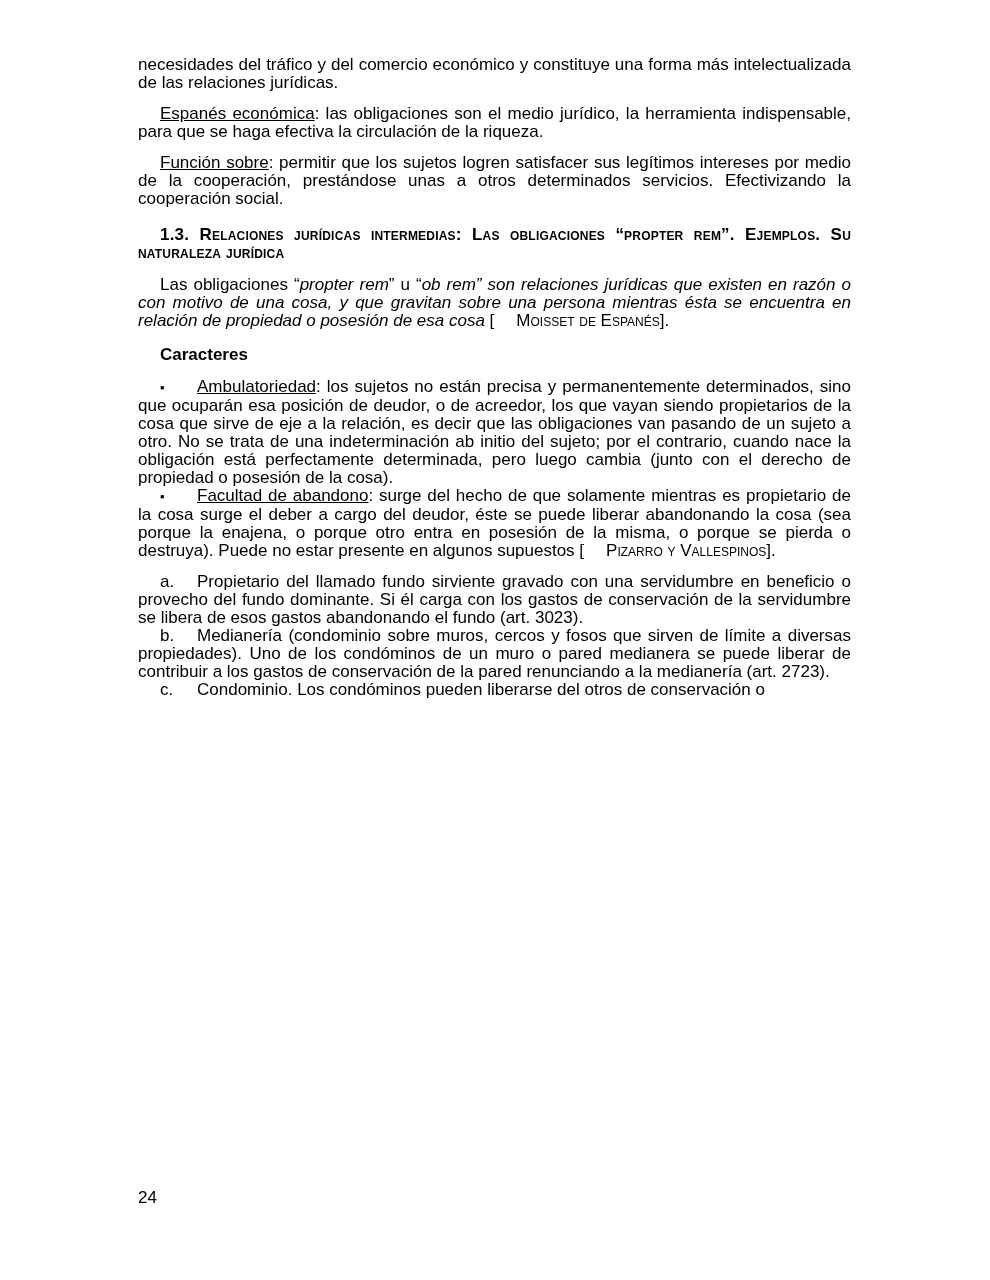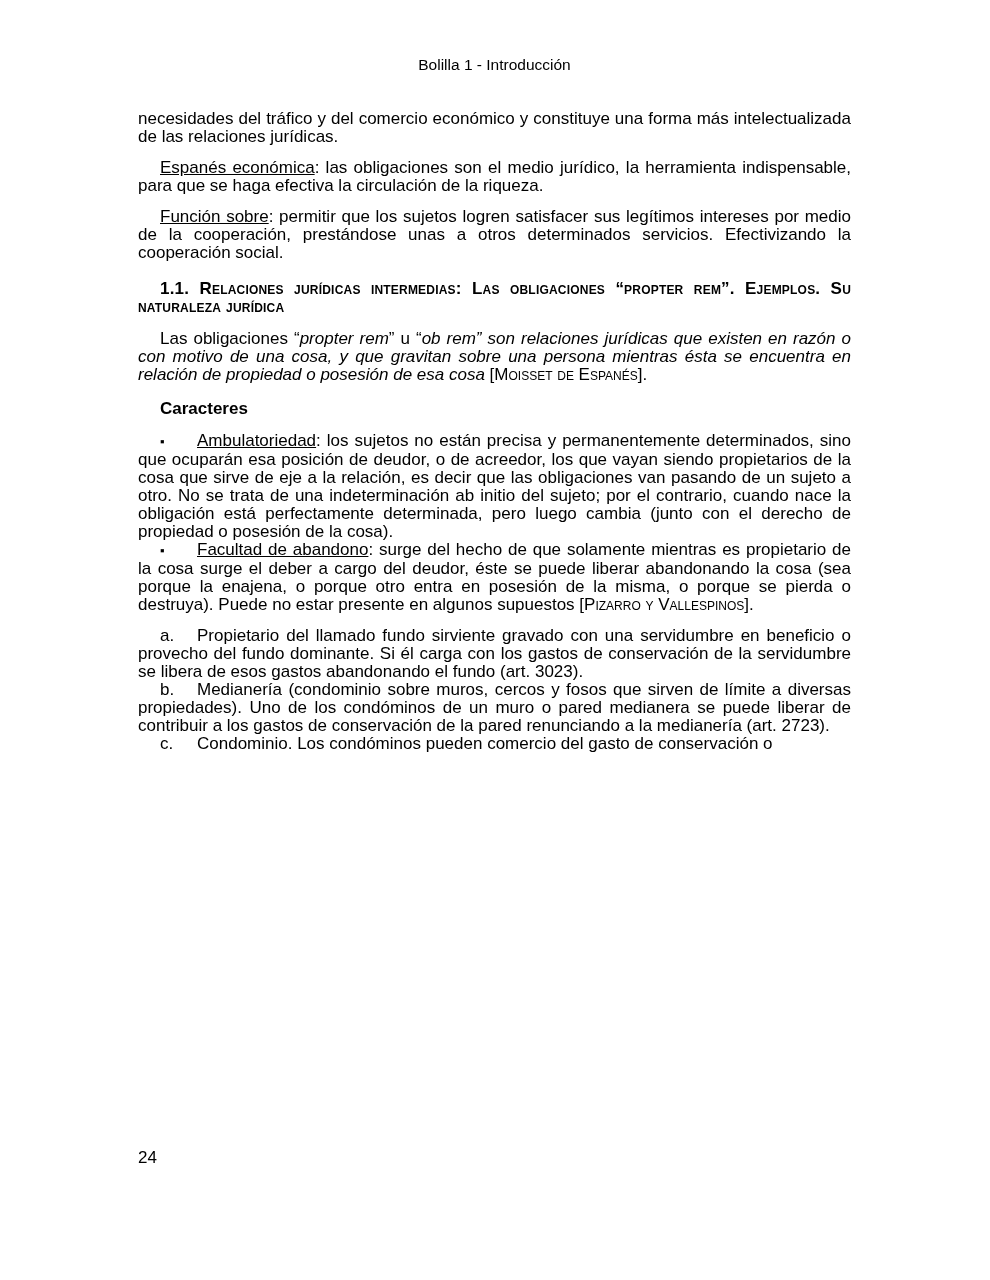--- a/index.html
+++ b/index.html
@@ -31,21 +31,21 @@
   p {
     font-size: 17px;
     line-height: 18px;
     text-align: justify;
     margin: 0 0 13px 0;
   }
   p.indent { text-indent: 22px; }
   p.tight { margin-bottom: 0; }
   .u { text-decoration: underline; }
   .i { font-style: italic; }
-  .sc { font-variant: small-caps; }
+  .sc { font-variant: small-caps; margin-left: 22px; }
   .heading-sc {
     font-weight: bold;
     font-variant: small-caps;
     text-indent: 22px;
     margin-top: 18px;
     margin-bottom: 14px;
     letter-spacing: 0.2px;
   }
   .subhead {
     font-weight: bold;
@@ -61,51 +61,50 @@
   .bullet-marker {
     display: inline-block;
     width: 37px;
     text-indent: 0;
     font-size: 13px;
     vertical-align: baseline;
   }
   .page-number {
     position: absolute;
     left: 138px;
-    top: 1148px;
+    top: 1188px;
     font-size: 17px;
   }
 </style>
 </head>
 <body>
 
 <div class="page">
   <div class="content">
 
-    <div class="doc-header">Bolilla 1 - Introducción</div>
 
     <p>necesidades del tráfico y del comercio económico y constituye una forma más intelectualizada de las relaciones jurídicas.</p>
 
     <p class="indent"><span class="u">Espanés económica</span><span>: las obligaciones son el medio jurídico, la herramienta indispensable, para que se haga efectiva la circulación de la riqueza.</span></p>
 
     <p class="indent"><span class="u">Función sobre</span><span>: permitir que los sujetos logren satisfacer sus legítimos intereses por medio de la cooperación, prestándose unas a otros determinados servicios. Efectivizando la cooperación social.</span></p>
 
-    <p class="heading-sc">1.1. Relaciones jurídicas intermedias: Las obligaciones “propter rem”. Ejemplos. Su naturaleza jurídica</p>
+    <p class="heading-sc">1.3. Relaciones jurídicas intermedias: Las obligaciones “propter rem”. Ejemplos. Su naturaleza jurídica</p>
 
     <p class="indent"><span>Las obligaciones “</span><span class="i">propter rem</span><span>” u “</span><span class="i">ob rem</span><span class="i">” son relaciones jurídicas que existen en razón o con motivo de una cosa, y que gravitan sobre una persona mientras ésta se encuentra en relación de propiedad o posesión de esa cosa </span><span>[</span><span class="sc">Moisset de Espanés</span><span>].</span></p>
 
     <p class="subhead">Caracteres</p>
 
     <p class="indent tight"><span class="bullet-marker">▪</span><span class="u">Ambulatoriedad</span><span>: los sujetos no están precisa y permanentemente determinados, sino que ocuparán esa posición de deudor, o de acreedor, los que vayan siendo propietarios de la cosa que sirve de eje a la relación, es decir que las obligaciones van pasando de un sujeto a otro. No se trata de una indeterminación ab initio del sujeto; por el contrario, cuando nace la obligación está perfectamente determinada, pero luego cambia (junto con el derecho de propiedad o posesión de la cosa).</span></p>
 
     <p class="indent"><span class="bullet-marker">▪</span><span class="u">Facultad de abandono</span><span>: surge del hecho de que solamente mientras es propietario de la cosa surge el deber a cargo del deudor, éste se puede liberar abandonando la cosa (sea porque la enajena, o porque otro entra en posesión de la misma, o porque se pierda o destruya). Puede no estar presente en algunos supuestos </span><span>[</span><span class="sc">Pizarro y Vallespinos</span><span>].</span></p>
 
 
     <p class="indent tight"><span class="marker">a.</span><span>Propietario del llamado fundo sirviente gravado con una servidumbre en beneficio o provecho del fundo dominante. Si él carga con los gastos de conservación de la servidumbre se libera de esos gastos abandonando el fundo (art. 3023).</span></p>
 
     <p class="indent tight"><span class="marker">b.</span><span>Medianería (condominio sobre muros, cercos y fosos que sirven de límite a diversas propiedades). Uno de los condóminos de un muro o pared medianera se puede liberar de contribuir a los gastos de conservación de la pared renunciando a la medianería (art. 2723).</span></p>
 
-    <p class="indent tight"><span class="marker">c.</span><span>Condominio. Los condóminos pueden comercio del gasto de conservación o</span></p>
+    <p class="indent tight"><span class="marker">c.</span><span>Condominio. Los condóminos pueden liberarse del otros de conservación o</span></p>
 
   </div>
 
   <div class="page-number">24</div>
 </div>
 
 </body></html>

